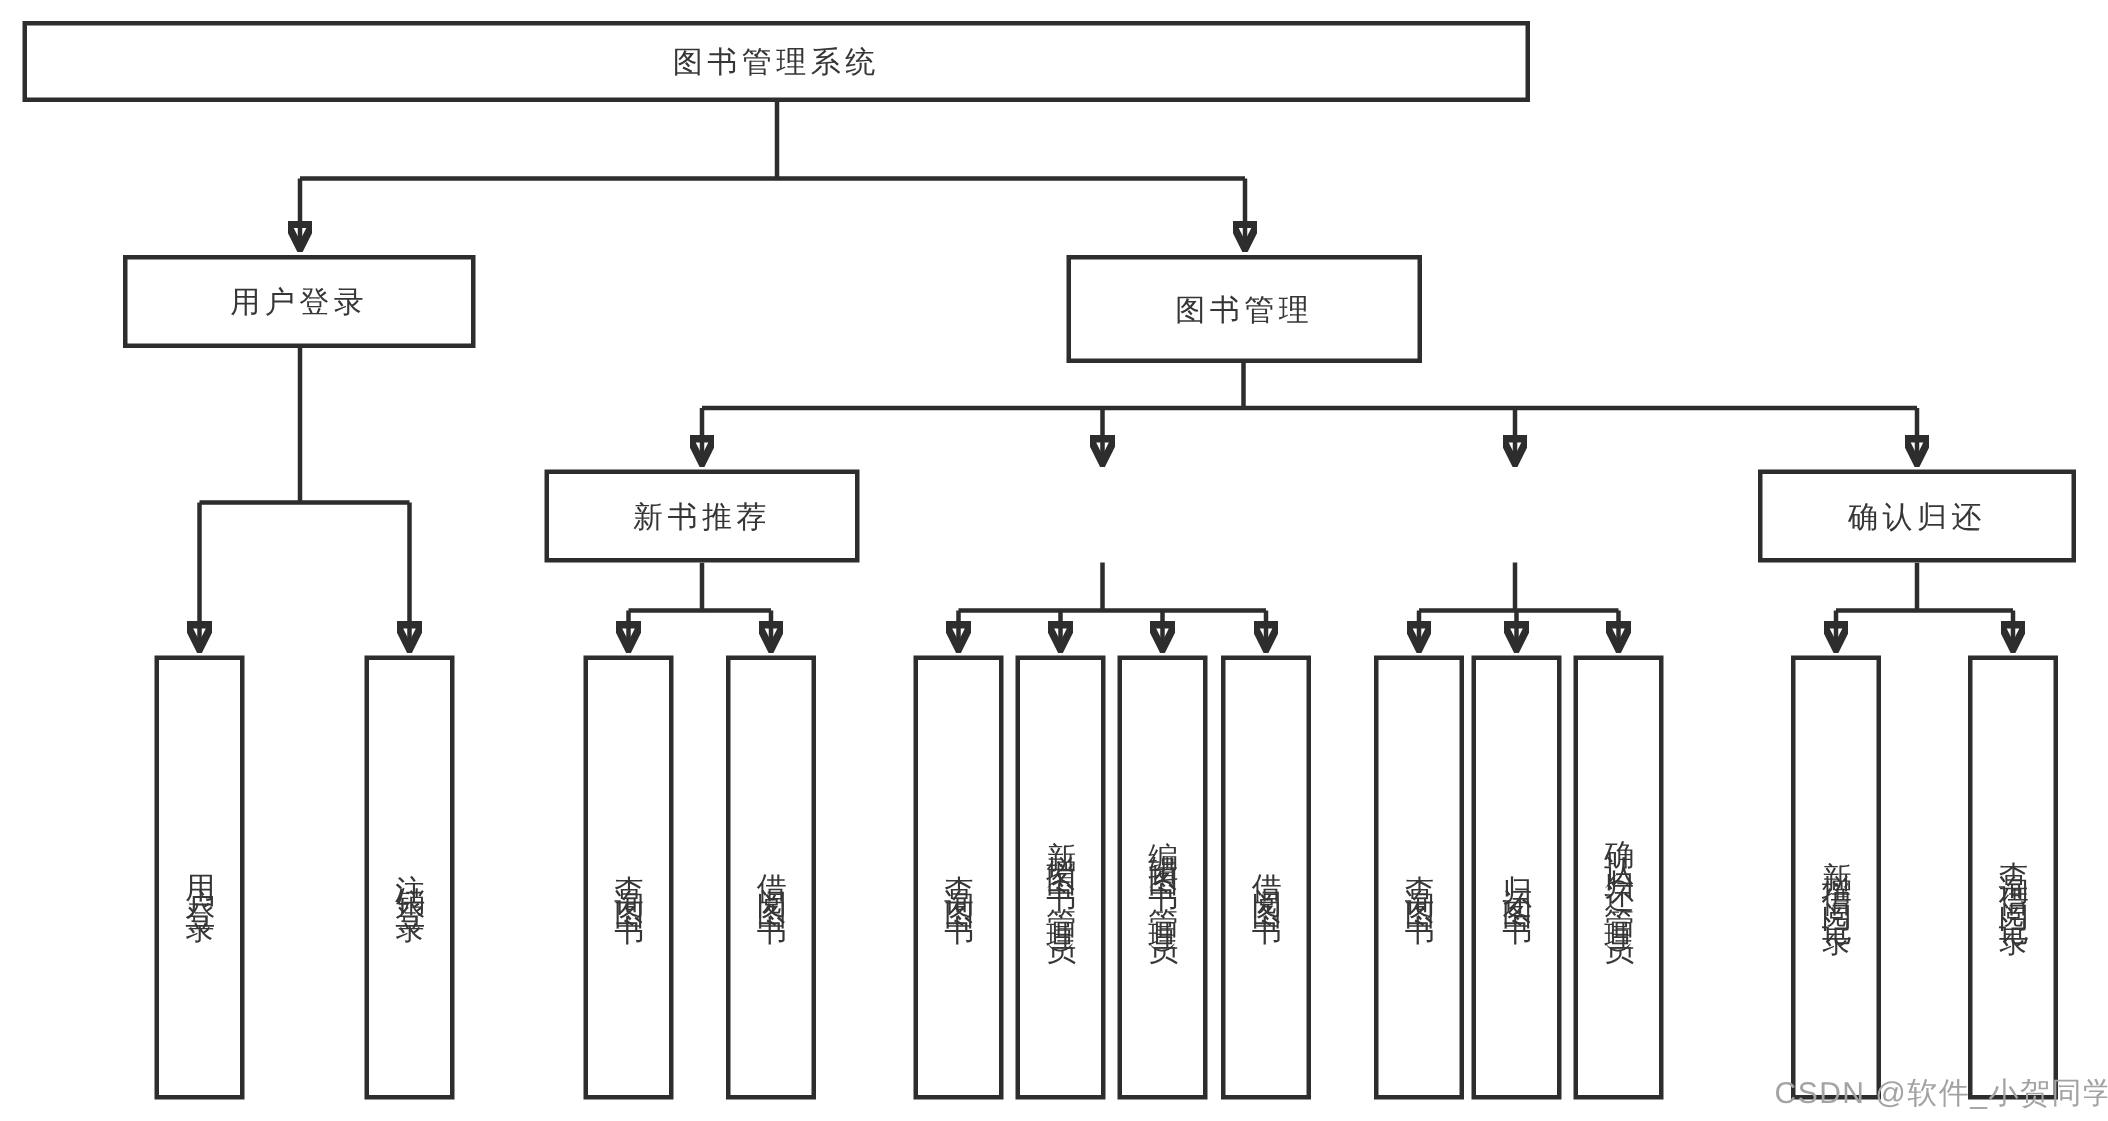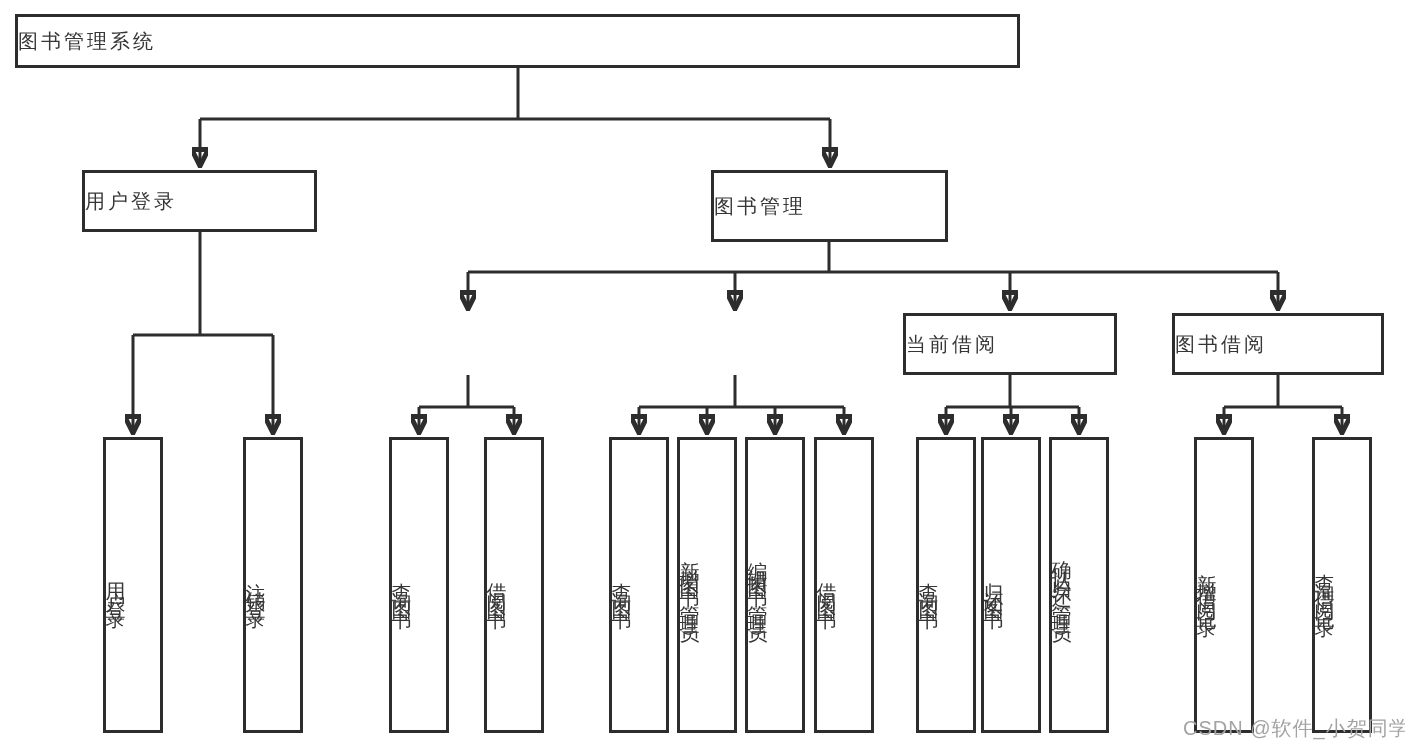--- a/index.html
+++ b/index.html
@@ -21,21 +21,21 @@
     stroke-width: 3;
     fill: none;
   }
   .box {
     position: absolute;
     box-sizing: border-box;
     border: 3px solid #2d2d2d;
     background: #ffffff;
     display: flex;
     align-items: center;
-    justify-content: flex-start;
+    justify-content: center;
     color: #363636;
   }
   .hbox span {
     font-size: 20px;
     letter-spacing: 3px;
     white-space: nowrap;
   }
   .leaf span {
     writing-mode: vertical-rl;
     text-orientation: mixed;
@@ -103,25 +103,25 @@
     <span>图书管理系统</span>
   </div>
 
   <div class="box hbox" style="left:82px;top:170px;width:235px;height:62px">
     <span>用户登录</span>
   </div>
   <div class="box hbox" style="left:711px;top:170px;width:237px;height:72px">
     <span>图书管理</span>
   </div>
 
-  <div class="box hbox" style="left:903px;top:313px;width:214px;height:62px">
-    <span>当前借阅</span>
+  <div class="box hbox" style="left:363px;top:313px;width:210px;height:62px">
+    <span>新书推荐</span>
   </div>
   <div class="box hbox" style="left:1172px;top:313px;width:212px;height:62px">
-    <span>图书借阅</span>
+    <span>确认归还</span>
   </div>
 
   <div class="box leaf" style="left:103px;top:437px;width:60px;height:296px">
     <span>用户登录</span>
   </div>
   <div class="box leaf" style="left:243px;top:437px;width:60px;height:296px">
     <span>注销登录</span>
   </div>
 
   <div class="box leaf" style="left:389px;top:437px;width:60px;height:296px">

